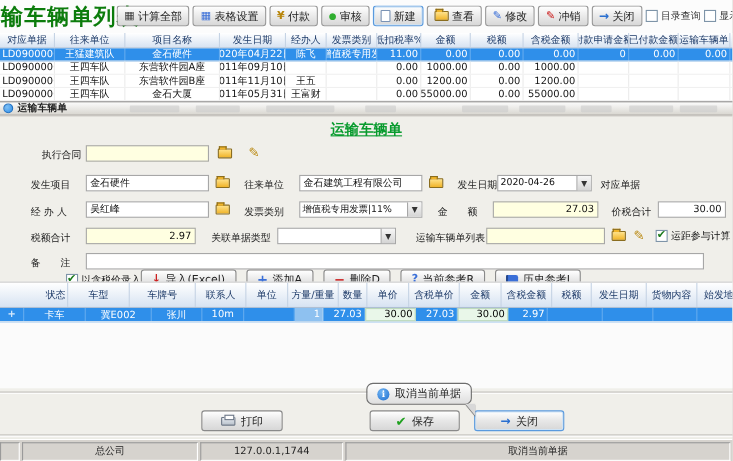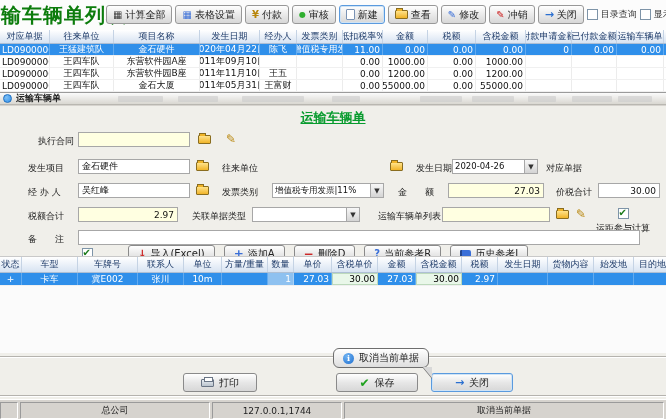--- a/index.html
+++ b/index.html
@@ -64,29 +64,29 @@
     font-family:"DejaVu Sans",sans-serif; font-size:9px; padding:0 3px; color:#111; }
   .inp.yellow { background:#ffffe1; }
   .inp.right { text-align:right; }
   .dd { position:absolute; top:0; height:15px; border:1px solid #a7a7a7; background:#fff; display:flex; align-items:stretch; }
   .dd-val { flex:1; font-size:8.5px; padding:1px 2px 0; overflow:hidden; white-space:nowrap; }
   .dd-btn { width:13px; display:flex; align-items:center; justify-content:center;
     border-left:1px solid #a7a7a7; background:linear-gradient(#f7f7f7,#d4d4d4); font-size:7px; color:#333; }
   .mini-folder { position:absolute; top:3px; width:13px; height:9px; background:linear-gradient(#ffe28a,#f0b429); border:1px solid #8a6d1f; border-radius:1px; }
   .mini-folder::before { content:""; position:absolute; top:-3px; left:0; width:5px; height:2px; background:#f0b429; border:1px solid #8a6d1f; border-bottom:none; }
   .mini-pen { position:absolute; top:0px; font-size:12px; color:#b8860b; }
-  .fcheck { position:absolute; display:flex; align-items:center; gap:3px; top:1px;flex-direction:column; }
+  .fcheck { position:absolute; display:flex; align-items:center; gap:3px; top:1px; }
   .fbtns { position:absolute; left:128px; top:-2px; display:flex; gap:9px; }
   .fbtn { display:inline-flex; align-items:center; gap:4px; height:18px; padding:0 9px;
     border:1px solid #8a8a8a; border-radius:3px; font-size:10px; color:#222;
     background:linear-gradient(#ffffff,#e9e9e9 50%,#d9d9d9); white-space:nowrap; }
   .book-shape { width:11px; height:8px; background:#3a6fd8; border-radius:1px 2px 2px 1px; border-left:2px solid #24478f; }
   
   .dt { position:absolute; left:0; top:150px; width:666px; height:97px; background:#fbfbfb; border-top:1px solid #c9c9c9; }
-  .dt .thead { height:16px; }
+  .dt .thead { height:23px;padding-left:40px; }
   .dt .tr { height:13px; }
   .dt .c0{width:22px}.dt .c1{width:56px}.dt .c2{width:60px}.dt .c3{width:46px}.dt .c4{width:38px}
   .dt .c5{width:46px}.dt .c6{width:26px}.dt .c7{width:38px}.dt .c8{width:46px}.dt .c9{width:38px}
   .dt .c10{width:46px}.dt .c11{width:36px}.dt .c12{width:50px}.dt .c13{width:46px}.dt .c14{width:40px}.dt .c15{width:38px}
   .dt .td.c6,.dt .td.c7,.dt .td.c8,.dt .td.c9,.dt .td.c10,.dt .td.c11 { justify-content:flex-end; }
   .dt .tr.selected .c0 { color:#d7e9fb; font-weight:bold; }
   .dt .tr.selected .c6 { background:#8ec1f0; }
   .dt .tr.selected .c8, .dt .tr.selected .c10 { background:#e9f7e9; color:#000; border:1px solid #bcd9bc; }
   
   .groove { position:absolute; left:0; width:666px; height:2px; border-top:1px solid #b5b3ae; border-bottom:1px solid #ffffff; }
@@ -105,21 +105,21 @@
   .b-print { left:183px; width:74px; } .b-save { left:336px; width:82px; } .b-close { left:431px; width:82px; }
   .printer-shape { position:relative; width:13px; height:8px; background:linear-gradient(#e8edf2,#b9c2cc); border:1px solid #6a7585; border-radius:1px; }
   .printer-shape::before { content:""; position:absolute; left:2px; top:-3px; width:7px; height:3px; background:#fff; border:1px solid #6a7585; }
   .ok-ic { color:#1fa11f; font-size:12px; font-weight:bold; }
   .exit-ic { color:#2a6fd0; font-size:11px; font-weight:bold; }
   
   .statusbar { position:absolute; left:0; top:399px; width:666px; height:20px; background:#d6d3ce;
     border-top:1px solid #ffffff; display:flex; align-items:stretch; padding-top:2px; }
   .sb-cell { border:1px solid; border-color:#9a9a9a #ffffff #ffffff #9a9a9a; margin-right:2px;
     display:flex; align-items:center; justify-content:center; font-size:9px; color:#222; overflow:hidden; white-space:nowrap; }
-  .sb0{width:18px}.sb1{width:190px}.sb2{width:130px}.sb3{width:140px}.sb4{flex:1}
+  .sb0{width:18px}.sb1{width:160px}.sb2{width:130px}.sb3{width:140px}.sb4{flex:1}
 </style>
 </head>
 <body>
 
 <div class="topbar">
   <div class="app-title">运输车辆单列表</div>
   <div class="toolbar">
     <span class="tbtn">
         <span class="ic ic-dark">▦</span>
         <span>计算全部</span>
@@ -272,20 +272,21 @@
     <input class="inp yellow" style="left: 78px; width: 112px;" value="">
     <span class="mini-folder" style="left:198px"></span>
     <span class="mini-pen" style="left:226px">✎</span>
   </div>
 
   <div class="frow" style="top:53px">
     <span class="flabel" style="left:28px">发生项目</span>
     <input class="inp" style="left: 78px; width: 112px;" value="金石硬件">
     <span class="mini-folder" style="left:196px"></span>
     <span class="flabel" style="left:222px">往来单位</span>
+    <input class="inp" style="left: 272px; width: 112px;" value="金石建筑工程有限公司">
     <span class="mini-folder" style="left:390px"></span>
     <span class="flabel" style="left:416px">发生日期</span>
     <div class="dd" style="left:452px;width:86px">
       <div class="dd-val">2020-04-26</div>
       <div class="dd-btn">▼</div>
     </div>
     <span class="flabel" style="left:546px">对应单据</span>
   </div>
 
   <div class="frow" style="top:77px">

